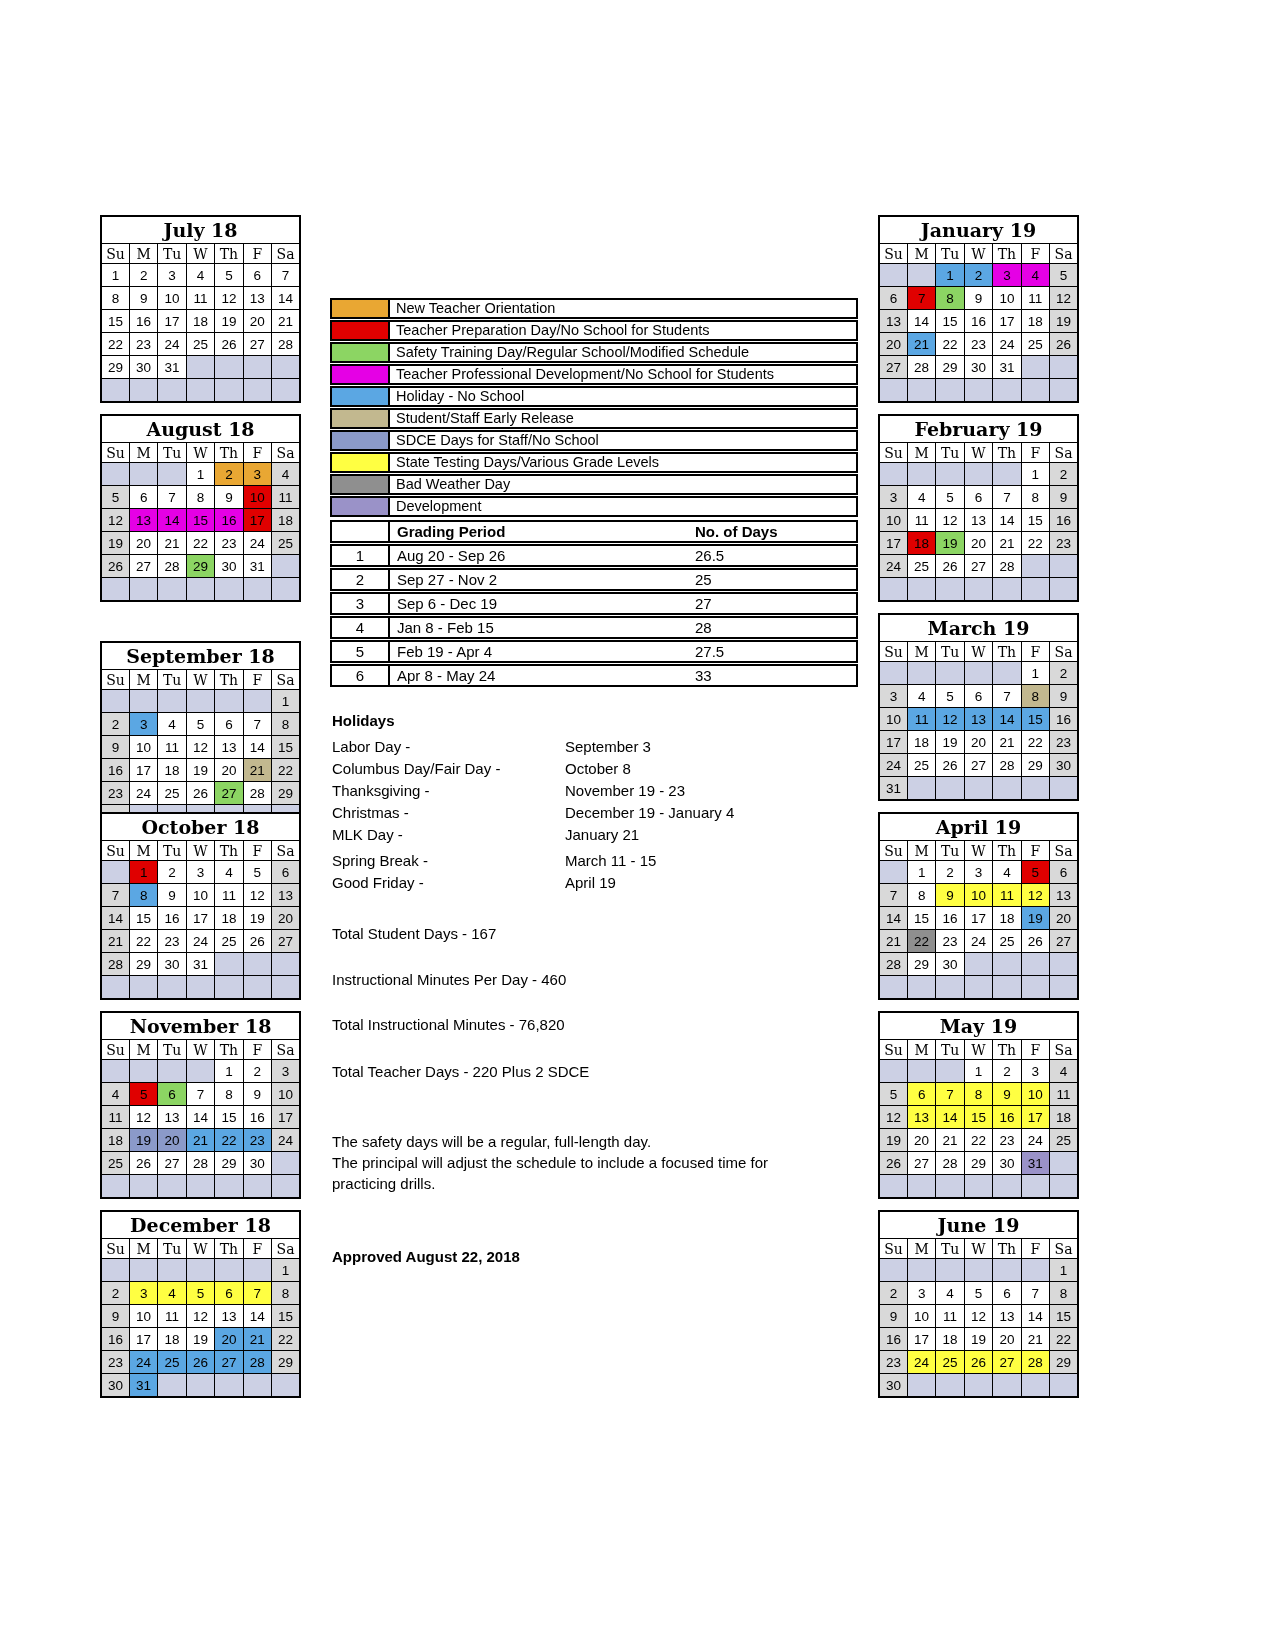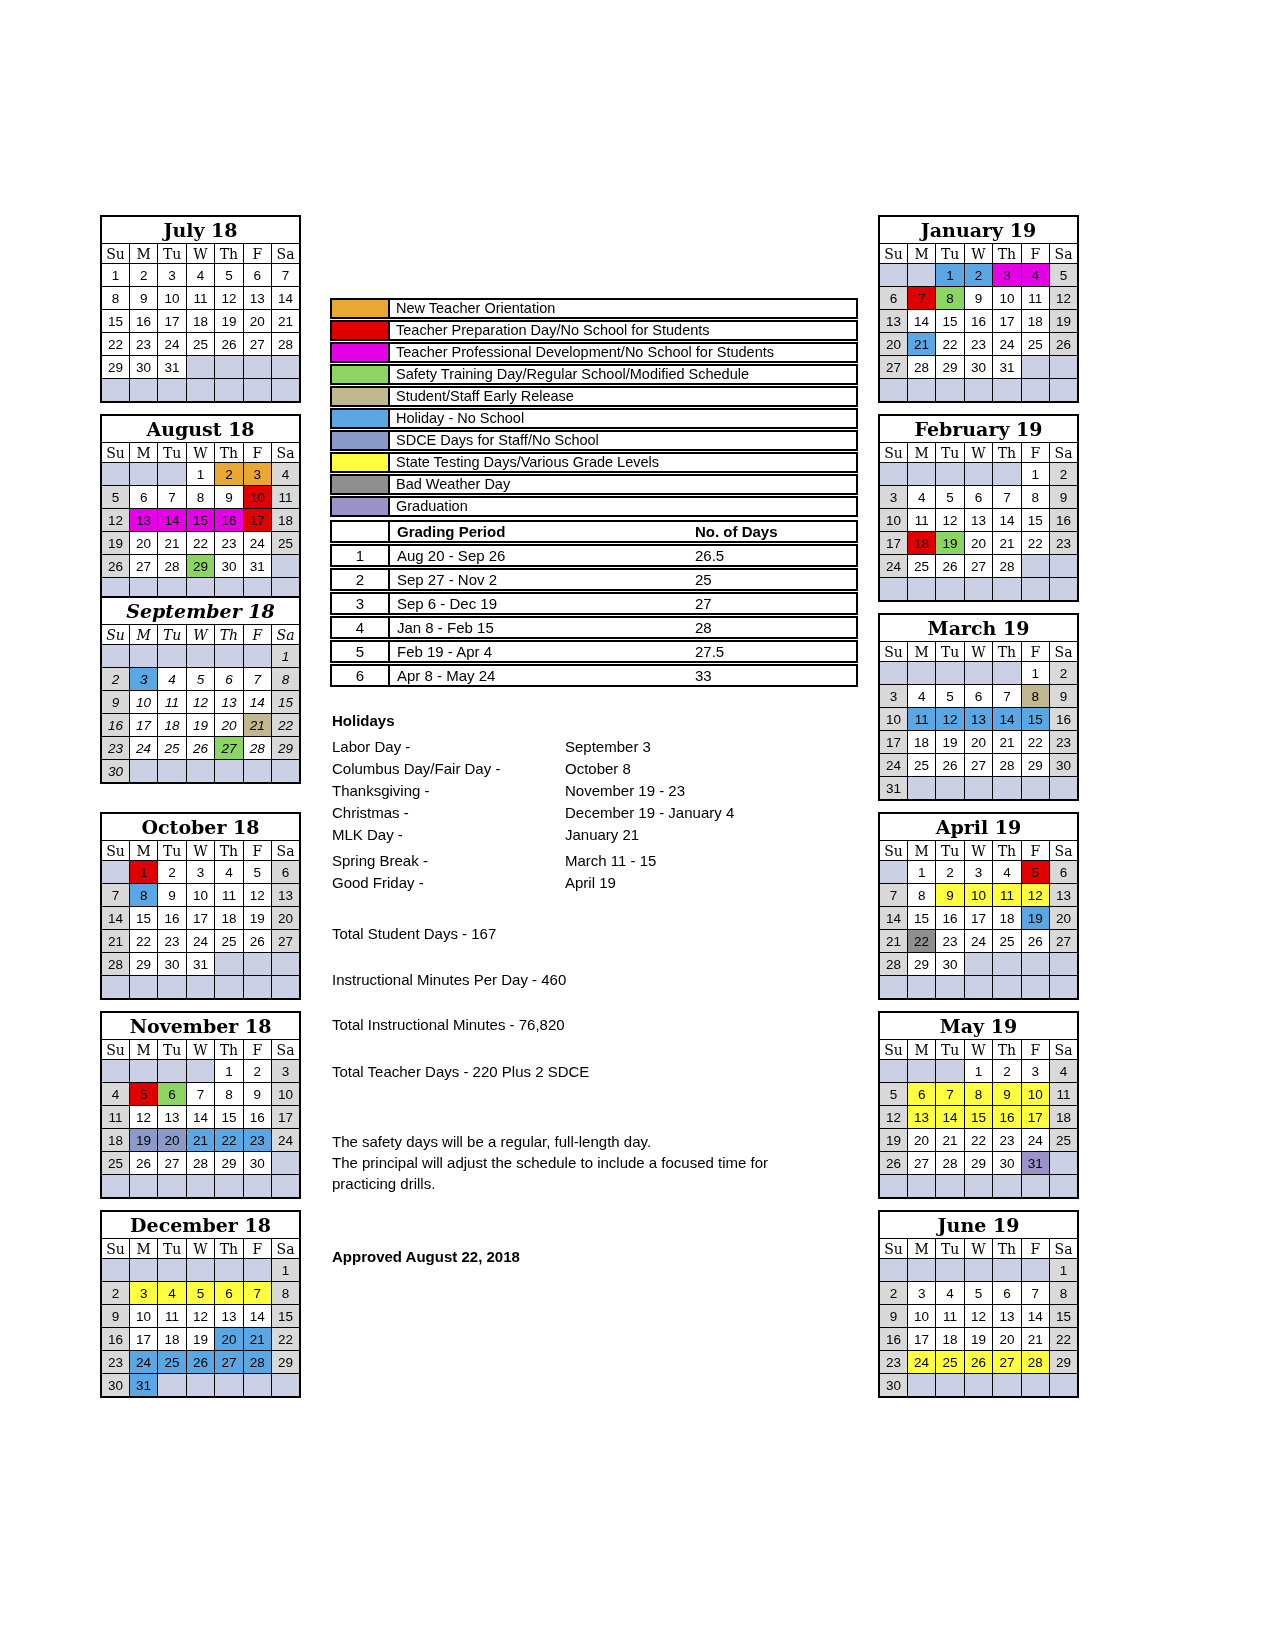--- a/index.html
+++ b/index.html
@@ -56,50 +56,50 @@
   <div id="legend">
       <div class="lrow">
         <div class="lswatch" style="background:#E9A733"></div>
         <div class="ltext">New Teacher Orientation</div>
       </div>
       <div class="lrow">
         <div class="lswatch" style="background:#E00000"></div>
         <div class="ltext">Teacher Preparation Day/No School for Students</div>
       </div>
       <div class="lrow">
+        <div class="lswatch" style="background:#8CD563"></div>
+        <div class="ltext">Safety Training Day/Regular School/Modified Schedule</div>
+      </div>
+      <div class="lrow">
         <div class="lswatch" style="background:#E500E5"></div>
         <div class="ltext">Teacher Professional Development/No School for Students</div>
       </div>
       <div class="lrow">
-        <div class="lswatch" style="background:#8CD563"></div>
-        <div class="ltext">Safety Training Day/Regular School/Modified Schedule</div>
+        <div class="lswatch" style="background:#5BA7E3"></div>
+        <div class="ltext">Holiday - No School</div>
       </div>
       <div class="lrow">
         <div class="lswatch" style="background:#C2B88F"></div>
         <div class="ltext">Student/Staff Early Release</div>
       </div>
       <div class="lrow">
-        <div class="lswatch" style="background:#5BA7E3"></div>
-        <div class="ltext">Holiday - No School</div>
-      </div>
-      <div class="lrow">
         <div class="lswatch" style="background:#8B9AC9"></div>
         <div class="ltext">SDCE Days for Staff/No School</div>
       </div>
       <div class="lrow">
         <div class="lswatch" style="background:#FFFF42"></div>
         <div class="ltext">State Testing Days/Various Grade Levels</div>
       </div>
       <div class="lrow">
         <div class="lswatch" style="background:#8F8F8F"></div>
         <div class="ltext">Bad Weather Day</div>
       </div>
       <div class="lrow">
         <div class="lswatch" style="background:#9A92C8"></div>
-        <div class="ltext">Graduation</div>
+        <div class="ltext">Development</div>
       </div>
     </div>
   <div id="grading">
       <div class="grow ghead">
         <div class="gnum"></div>
         <div class="gtext">Grading Period</div>
         <div class="gdays">No. of Days</div>
       </div>
       <div class="grow">
         <div class="gnum">1</div>
@@ -310,21 +310,21 @@
           <td class="dc" style="background:#CCD0E4"></td>
           <td class="dc" style="background:#CCD0E4"></td>
           <td class="dc" style="background:#CCD0E4"></td>
           <td class="dc" style="background:#CCD0E4"></td>
           <td class="dc" style="background:#CCD0E4"></td>
           <td class="dc" style="background:#CCD0E4"></td>
           <td class="dc" style="background:#CCD0E4"></td>
         </tr>
       </tbody>
     </table>
-    <table class="month" style="left: 100px; top: 596px; font-style: italic;">
+    <table class="month" style="left: 100px; top: 641px;">
       <tbody>
         <tr>
           <td class="mtitle" colspan="7">September 18</td>
         </tr>
         <tr>
           <td class="dh">Su</td>
           <td class="dh">M</td>
           <td class="dh">Tu</td>
           <td class="dh">W</td>
           <td class="dh">Th</td>

